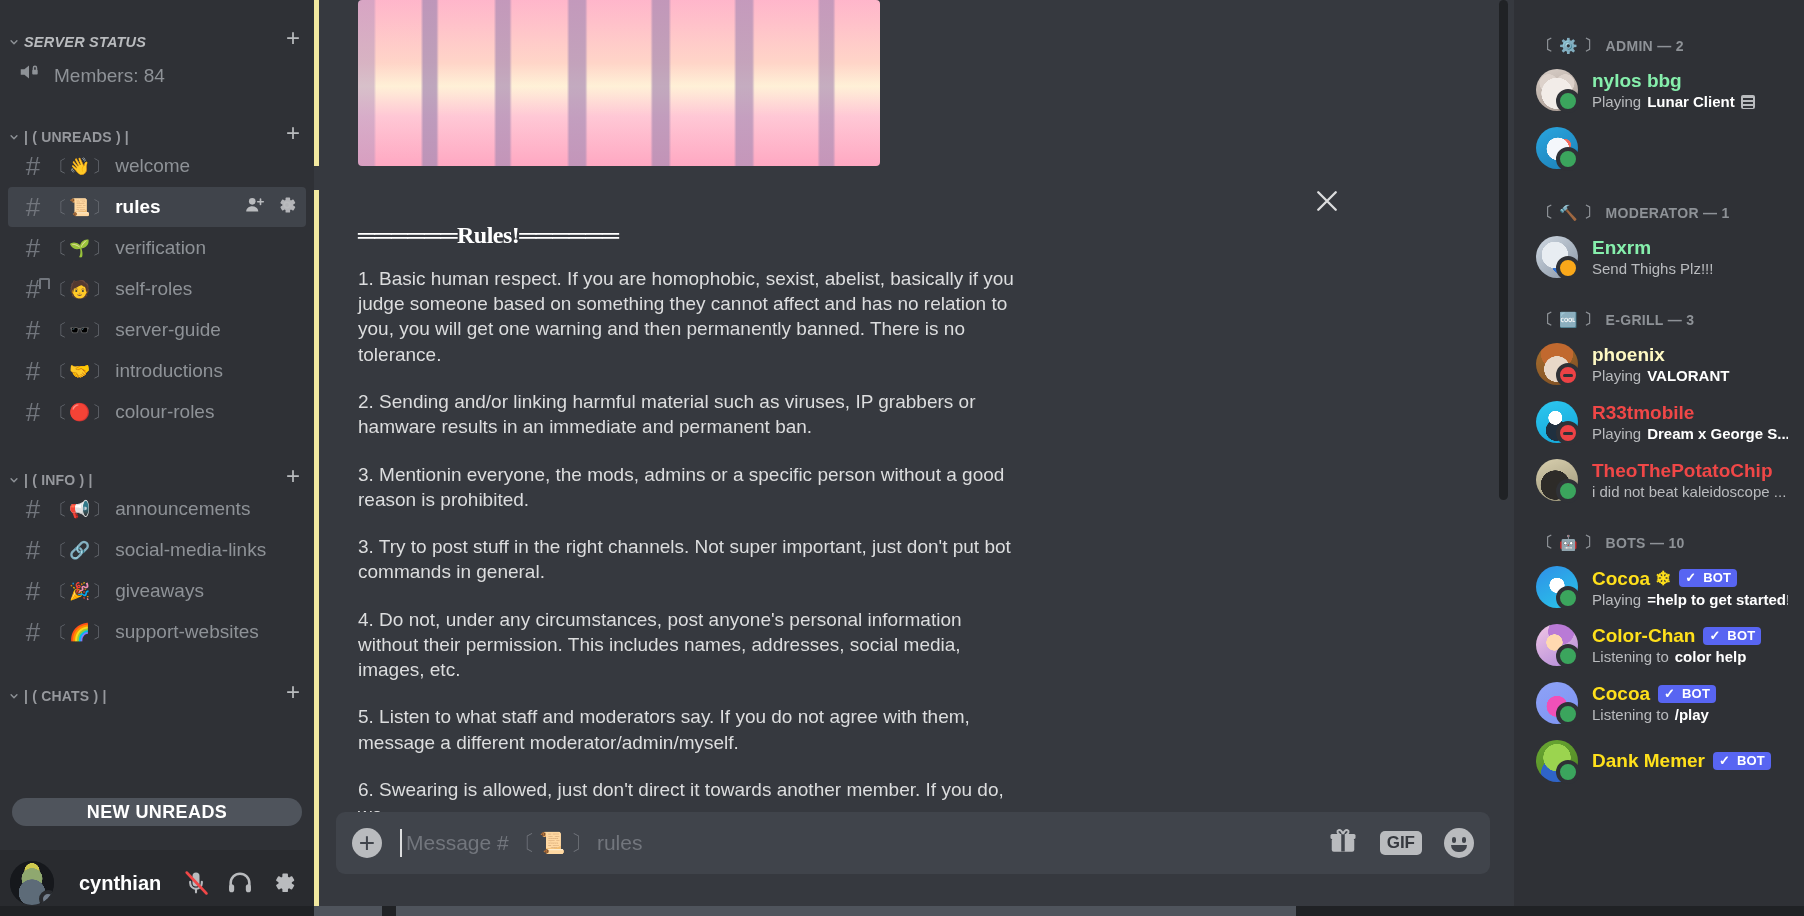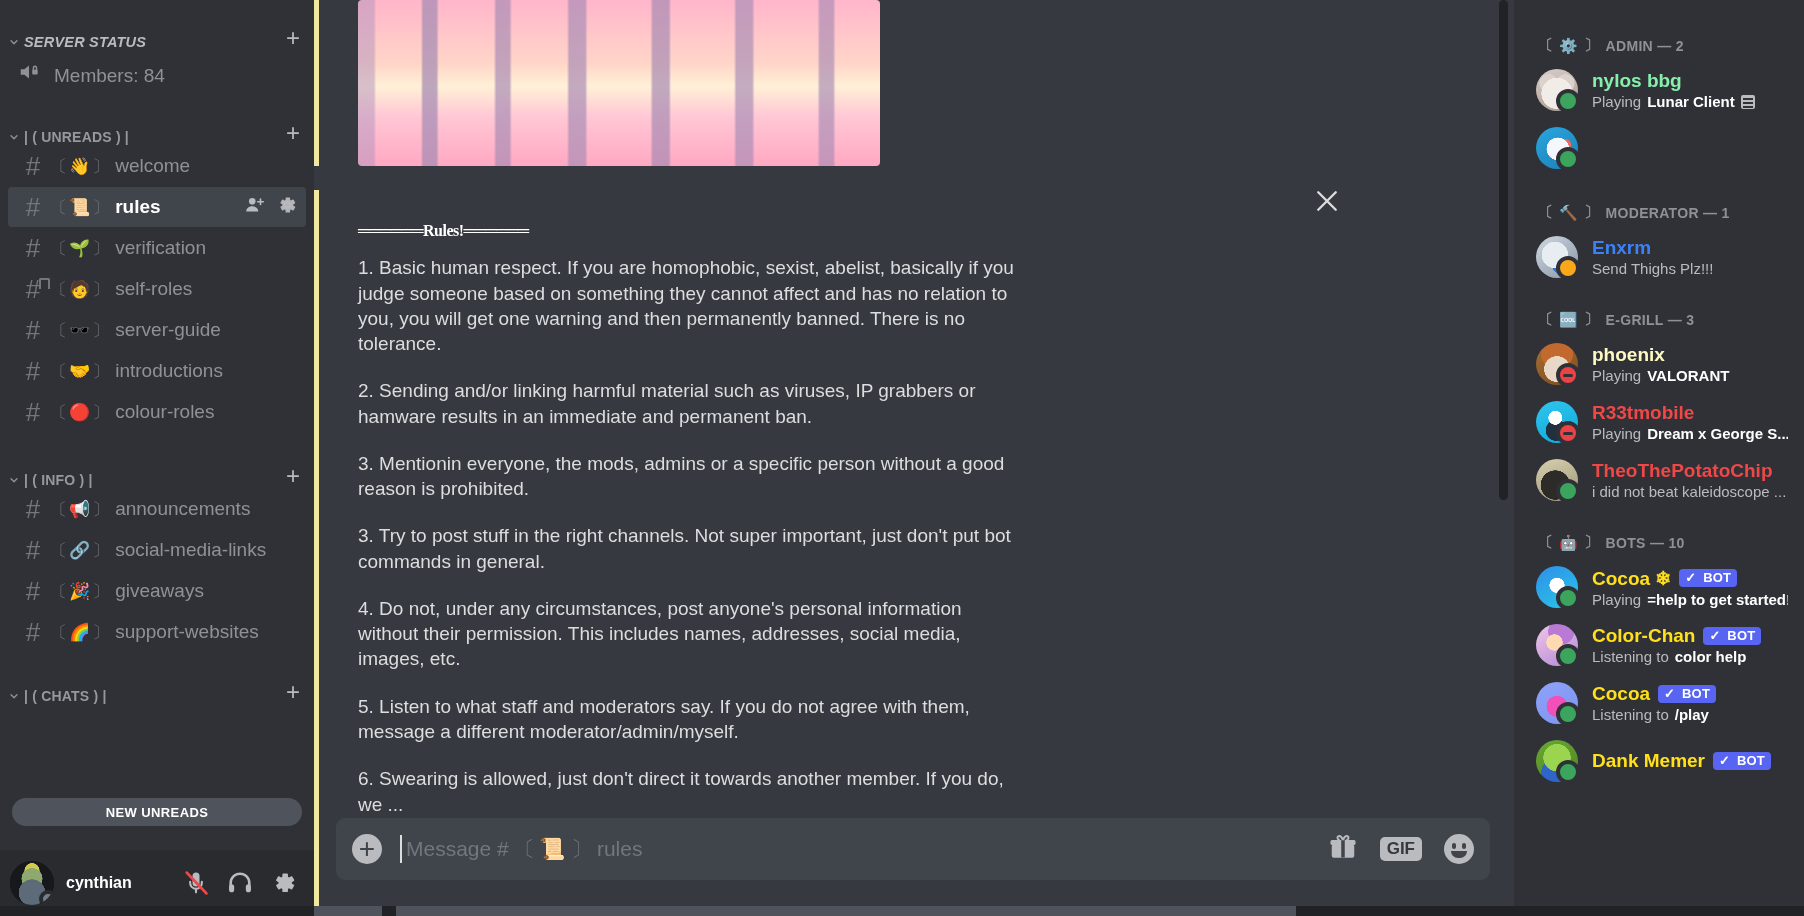--- a/index.html
+++ b/index.html
@@ -57,21 +57,21 @@
   .brk { color: #72767d; font-size: 17px; }
   .chan-label { font-size: 19px; color: #8e9297; margin-left: 6px;
     white-space: nowrap; overflow: hidden; }
   .chan.active .chan-label { color: #ffffff; font-weight: 600; }
   .chan-actions { margin-left: auto; display: flex; gap: 10px; align-items: center; }
   .chan-actions svg { fill: #b9bbbe; }
 
   .new-unreads {
     position: absolute; left: 12px; right: 12px; bottom: 24px;
     height: 28px; border-radius: 14px; background: #4f545c;
-    color: #fff; font-size: 13px; font-weight: 700; letter-spacing: .4px;
+    color: #fff; font-size: 18px; font-weight: 700; letter-spacing: .4px;
     display: flex; align-items: center; justify-content: center; cursor: pointer;
     z-index: 5;
   }
 
   .user-panel {
     height: 66px; background: #292b2f; display: flex; align-items: center;
     padding: 0 10px; flex: 0 0 66px;
   }
   .avatar-sm { width: 44px; height: 44px; border-radius: 50%; position: relative;
     background: #1a1d23; overflow: hidden; flex: 0 0 44px; }
@@ -80,21 +80,21 @@
     background:
       radial-gradient(circle at 50% 72%, #5d6b78 0 34%, transparent 35%),
       radial-gradient(circle at 50% 40%, #8fa86f 0 30%, transparent 31%),
       radial-gradient(circle at 50% 22%, #cfc94e 0 18%, transparent 19%),
       #16181c;
   }
   .status-dot {
     position: absolute; right: -3px; bottom: -3px; width: 18px; height: 18px;
     border-radius: 50%; border: 4px solid #292b2f; background: #747f8d;
   }
-  .uname { color: #fff; font-size: 16px; font-weight: 700; margin-left: 12px; }
+  .uname { color: #fff; font-size: 20px; font-weight: 700; margin-left: 25px; }
   .up-icons { margin-left: auto; display: flex; gap: 16px; padding-right: 6px; }
   .up-icons .ic { cursor: pointer; display: flex; align-items: center; }
 
   
   .main { flex: 1; position: relative; background: #36393f; overflow: hidden;
     display: flex; flex-direction: column; }
   .msg-scroll { flex: 1; position: relative; overflow: hidden; }
 
   .msg-block { position: relative; padding-left: 24px; }
   .accent-bar { position: absolute; left: 0; top: 0; bottom: 0; width: 5px;
@@ -115,31 +115,31 @@
         #ffc9d6 70%, #ffa8c2 100%);
     position: relative; overflow: hidden;
   }
 
   .msg-body {
     margin-left: 20px; padding: 30px 0 0 0; width: 660px;
     color: #dcddde; font-size: 19px; line-height: 1.33;
   }
   .rules-title {
     font-family: "Liberation Serif", serif; font-weight: 700; color: #fff;
-    font-size: 16px; letter-spacing: -.5px; margin-bottom: 14px;
+    font-size: 24px; letter-spacing: -.5px; margin-bottom: 14px;
   }
   .rule-p { margin-bottom: 22px; }
 
   .close-x {
     position: absolute; right: 172px; top: 186px; width: 30px; height: 30px;
     cursor: pointer; z-index: 9;
   }
 
   
-  .input-wrap { position: absolute; left: 22px; right: 24px; bottom: 36px; z-index: 8; }
+  .input-wrap { position: absolute; left: 22px; right: 24px; bottom: 42px; z-index: 8; }
   .msg-input {
     height: 62px; background: #40444b; border-radius: 9px;
     display: flex; align-items: center; padding: 0 16px;
   }
   .plus-btn {
     width: 30px; height: 30px; border-radius: 50%; background: #b9bbbe;
     display: flex; align-items: center; justify-content: center; cursor: pointer;
     flex: 0 0 30px;
   }
   .plus-btn::before { content: "+"; color: #40444b; font-size: 28px;
@@ -522,21 +522,21 @@
       <span class="brk2">〕</span>
       <span>MODERATOR — 1</span>
     </div>
 
     <div class="mem">
       <div class="mem-av">
         <div class="img" style="background:radial-gradient(circle at 45% 45%, #e8edf2 0 40%, transparent 41%), radial-gradient(circle at 60% 68%, #2f6fd0 0 24%, transparent 25%), linear-gradient(140deg,#cfd8e2,#8a96a5)"></div>
         <span class="mem-dot d-idle"></span>
       </div>
       <div class="mem-txt">
-        <div class="mem-name" style="color:#3b82f6">Enxrm</div>
+        <div class="mem-name" style="color:#86efac">Enxrm</div>
         <div class="mem-sub">Send Thighs Plz!!!</div>
       </div>
     </div>
 
     <div class="grp-head" style="margin-top:24px">
       <span class="brk2">〔</span>
       <span class="grp-emoji">🆒</span>
       <span class="brk2">〕</span>
       <span>E-GRILL — 3</span>
     </div>

